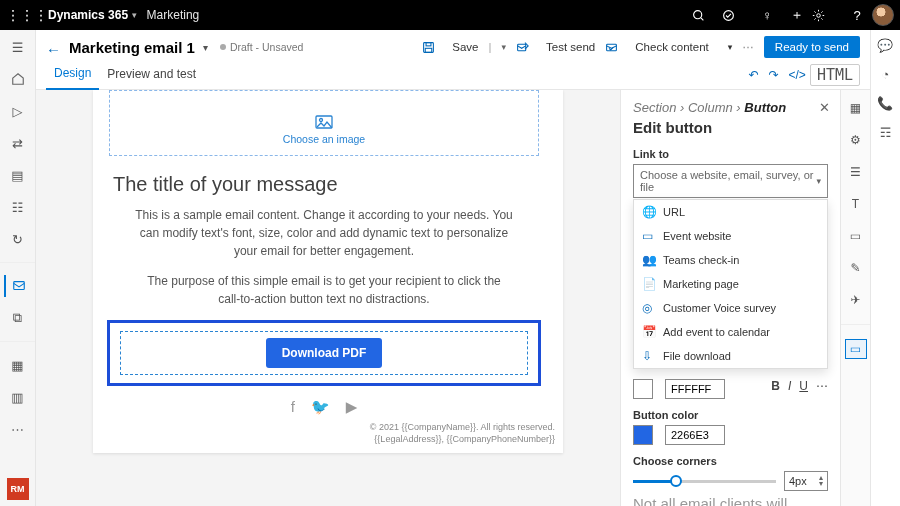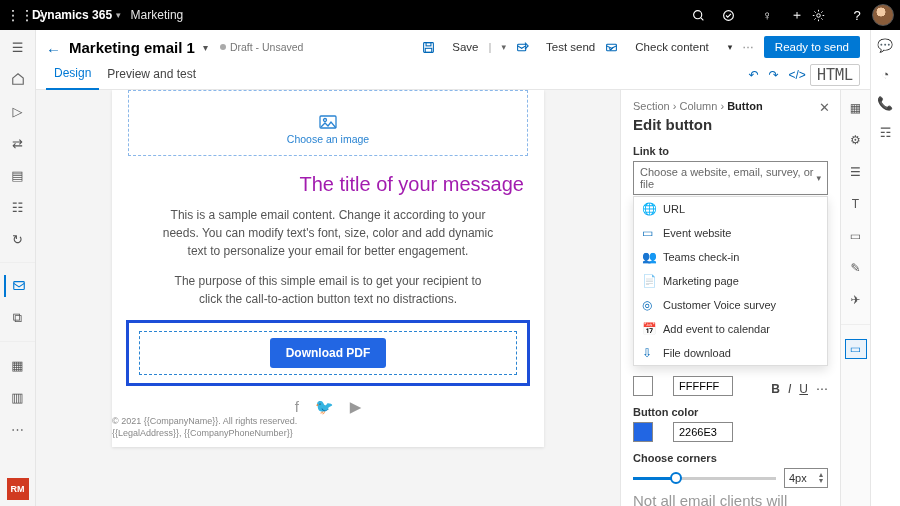--- a/index.html
+++ b/index.html
@@ -1,19 +1,19 @@
 <!DOCTYPE html>
 <html><head>
 <meta charset="utf-8">
 <style>
 * { box-sizing: border-box; margin: 0; padding: 0; font-family: "Segoe UI", Arial, sans-serif; }
 body { width: 900px; height: 506px; overflow: hidden; background: #fff; display: flex; flex-direction: column; }
 .topbar { height: 30px; background: #000; color: #fff; display: flex; align-items: center; padding: 0 6px; font-size: 12px; }
 .topbar .waffle { width: 26px; text-align: center; font-size: 14px; cursor: pointer; }
-.topbar .brand { font-weight: 600; margin-left: 0; }
+.topbar .brand { font-weight: 600; margin-left: 16px; }
 .topbar .brand-sub { margin-left: 10px; opacity: .9; display: flex; align-items: center; gap: 4px; }
 .topbar .spacer { flex: 1; }
 .topbar .tb-icon { width: 30px; text-align: center; font-size: 13px; cursor: pointer; }
 .topbar .avatar { width: 22px; height: 22px; border-radius: 50%; background: radial-gradient(circle at 40% 35%, #f3cba5 25%, #8a5d3b 26%); border: 1px solid #555; }
 .shell { flex: 1; display: flex; min-height: 0; }
 .leftrail { width: 36px; background: #f5f5f5; border-right: 1px solid #e5e5e5; display: flex; flex-direction: column; align-items: center; padding-top: 6px; gap: 10px; }
 .leftrail .ric { width: 28px; height: 22px; display: flex; align-items: center; justify-content: center; color: #555; font-size: 13px; cursor: pointer; }
 .leftrail .ric.active { color: #0078d4; border-left: 2px solid #0078d4; }
 .leftrail .rm { margin-top: auto; margin-bottom: 6px; width: 22px; height: 22px; background: #d13a21; color: #fff; font-size: 9px; font-weight: 600; display: flex; align-items: center; justify-content: center; }
 .main { flex: 1; display: flex; flex-direction: column; min-width: 0; }
@@ -27,43 +27,43 @@
 .header .cmd { display: flex; align-items: center; gap: 17px; cursor: pointer; }
 .header .cmd svg { width: 13px; height: 13px; }
 .header .primary-btn { background: #0078d4; color: #fff; padding: 5px 11px; border-radius: 2px; font-size: 11.5px; cursor: pointer; }
 .subbar { display: flex; align-items: center; padding: 0 10px; border-bottom: 1px solid #e6e6e6; font-size: 12px; }
 .subbar .tab { padding: 6px 8px 8px 8px; cursor: pointer; color: #444; }
 .subbar .tab.active { color: #0078d4; border-bottom: 2px solid #0078d4; margin-bottom: -1px; font-weight: 500; }
 .subbar .right { margin-left: auto; display: flex; align-items: center; gap: 10px; color: #555; }
 .subbar .html-box { border: 1px solid #ccc; padding: 1px 6px; font-size: 15px; border-radius: 2px; font-family: monospace; }
 .workarea { flex: 1; display: flex; min-height: 0; background: #f4f4f4; }
 .canvas-wrap { flex: 1; overflow: hidden; padding: 0 6px; }
-.canvas { background: #fff; width: 432px; margin: 0 auto; padding: 0 0 8px 0; box-shadow: 0 1px 3px rgba(0,0,0,.1); }
+.canvas { background: #fff; width: 470px; margin: 0 auto; padding: 0 8px 8px 0; box-shadow: 0 1px 3px rgba(0,0,0,.1); }
 .img-ph { margin: 0 16px 12px 16px; border: 1px dashed #8ab7e9; height: 66px; display: flex; flex-direction: column; align-items: center; justify-content: flex-end; color: #2a84d2; font-size: 10.5px; padding-bottom: 10px; }
-.email-title { text-align: right; font-size: 20px; color: #a21caf; margin: 17px 20px 10px; }
+.email-title { text-align: left; font-size: 20px; color: #404040; margin: 17px 20px 10px; }
 .email-body { text-align: center; font-size: 12px; color: #555; margin: 0 40px 12px; line-height: 1.5; }
 .email-body2 { text-align: center; font-size: 12px; color: #555; margin: 0 50px 12px; line-height: 1.5; }
 .email-body3 { text-align: center; font-size: 12px; color: #555; margin: 0 50px 12px; }
 .button-block { margin: 6px 14px 12px; border: 3px solid #1d4ed8; padding: 8px 10px; }
 .button-inner { border: 1px dashed #2a84d2; padding: 6px; text-align: center; }
 .dl-btn { display: inline-block; background: #2266E3; color: #fff; font-size: 12px; font-weight: 600; padding: 8px 16px; border-radius: 3px; }
 .socials { text-align: center; color: #999; font-size: 15px; margin-top: 8px; }
 .socials span { margin: 0 6px; }
-.footer { text-align: left; font-size: 9px; color: #888; margin-top: 0; line-height: 1.3; }
+.footer { text-align: right; font-size: 9px; color: #888; margin-top: 6px; line-height: 1.3; }
 .panel { width: 220px; background: #fff; border-left: 1px solid #e6e6e6; padding: 10px 12px 4px 12px; font-size: 11.5px; color: #333; overflow: hidden; position: relative; }
-.panel .crumbs { font-size: 11px; color: #777; margin-bottom: 4px; }
+.panel .crumbs { font-size: 13px; color: #777; margin-bottom: 4px; font-style: italic; }
 .panel .crumbs b { color: #222; font-weight: 600; }
 .panel .close { position: absolute; top: 10px; right: 10px; color: #666; font-size: 13px; cursor: pointer; }
 .panel h3 { font-size: 15px; font-weight: 600; margin-bottom: 12px; }
 .panel label { font-size: 11px; font-weight: 600; display: block; margin-bottom: 4px; }
 .panel .select { border: 1px solid #888; padding: 4px 6px; font-size: 11px; color: #666; display: flex; justify-content: space-between; align-items: center; cursor: pointer; }
 .panel .dropdown { border: 1px solid #ddd; margin-top: 1px; background: #fff; box-shadow: 0 4px 10px rgba(0,0,0,.12); }
 .panel .dropdown .opt { display: flex; align-items: center; gap: 7px; padding: 5px 8px; font-size: 11px; color: #333; cursor: pointer; }
 .panel .dropdown .opt .oi { width: 14px; color: #0067b8; font-size: 12px; flex-shrink: 0; }
-.panel .color-row { display: flex; align-items: flex-end; gap: 20px; margin-top: 4px; }
+.panel .color-row { display: flex; align-items: flex-start; gap: 12px; margin-top: 4px; }
 .panel .swatch { width: 20px; height: 20px; border: 1px solid #888; }
 .panel .val-input { border: 1px solid #888; padding: 3px 5px; font-size: 11px; width: 60px; }
 .panel .fmt { margin-left: auto; display: flex; gap: 8px; color: #444; font-size: 12px; }
 .panel .slider-row { display: flex; align-items: center; gap: 8px; margin-top: 4px; }
 .panel .slider { flex: 1; height: 3px; background: #ccc; position: relative; }
 .panel .slider .fill { position: absolute; left: 0; top: 0; bottom: 0; width: 30%; background: #0078d4; }
 .panel .slider .thumb { position: absolute; left: 30%; top: -5px; width: 12px; height: 12px; border: 2px solid #0078d4; background: #fff; border-radius: 50%; transform: translateX(-50%); }
 .panel .num-input { border: 1px solid #888; width: 44px; font-size: 11px; padding: 3px 4px; display: flex; justify-content: space-between; align-items: center; }
 .panel .note { font-size: 15px; color: #999; margin-top: 4px; }
 .rightrail { width: 30px; background: #fafafa; border-left: 1px solid #e6e6e6; display: flex; flex-direction: column; align-items: center; padding-top: 8px; gap: 12px; }

